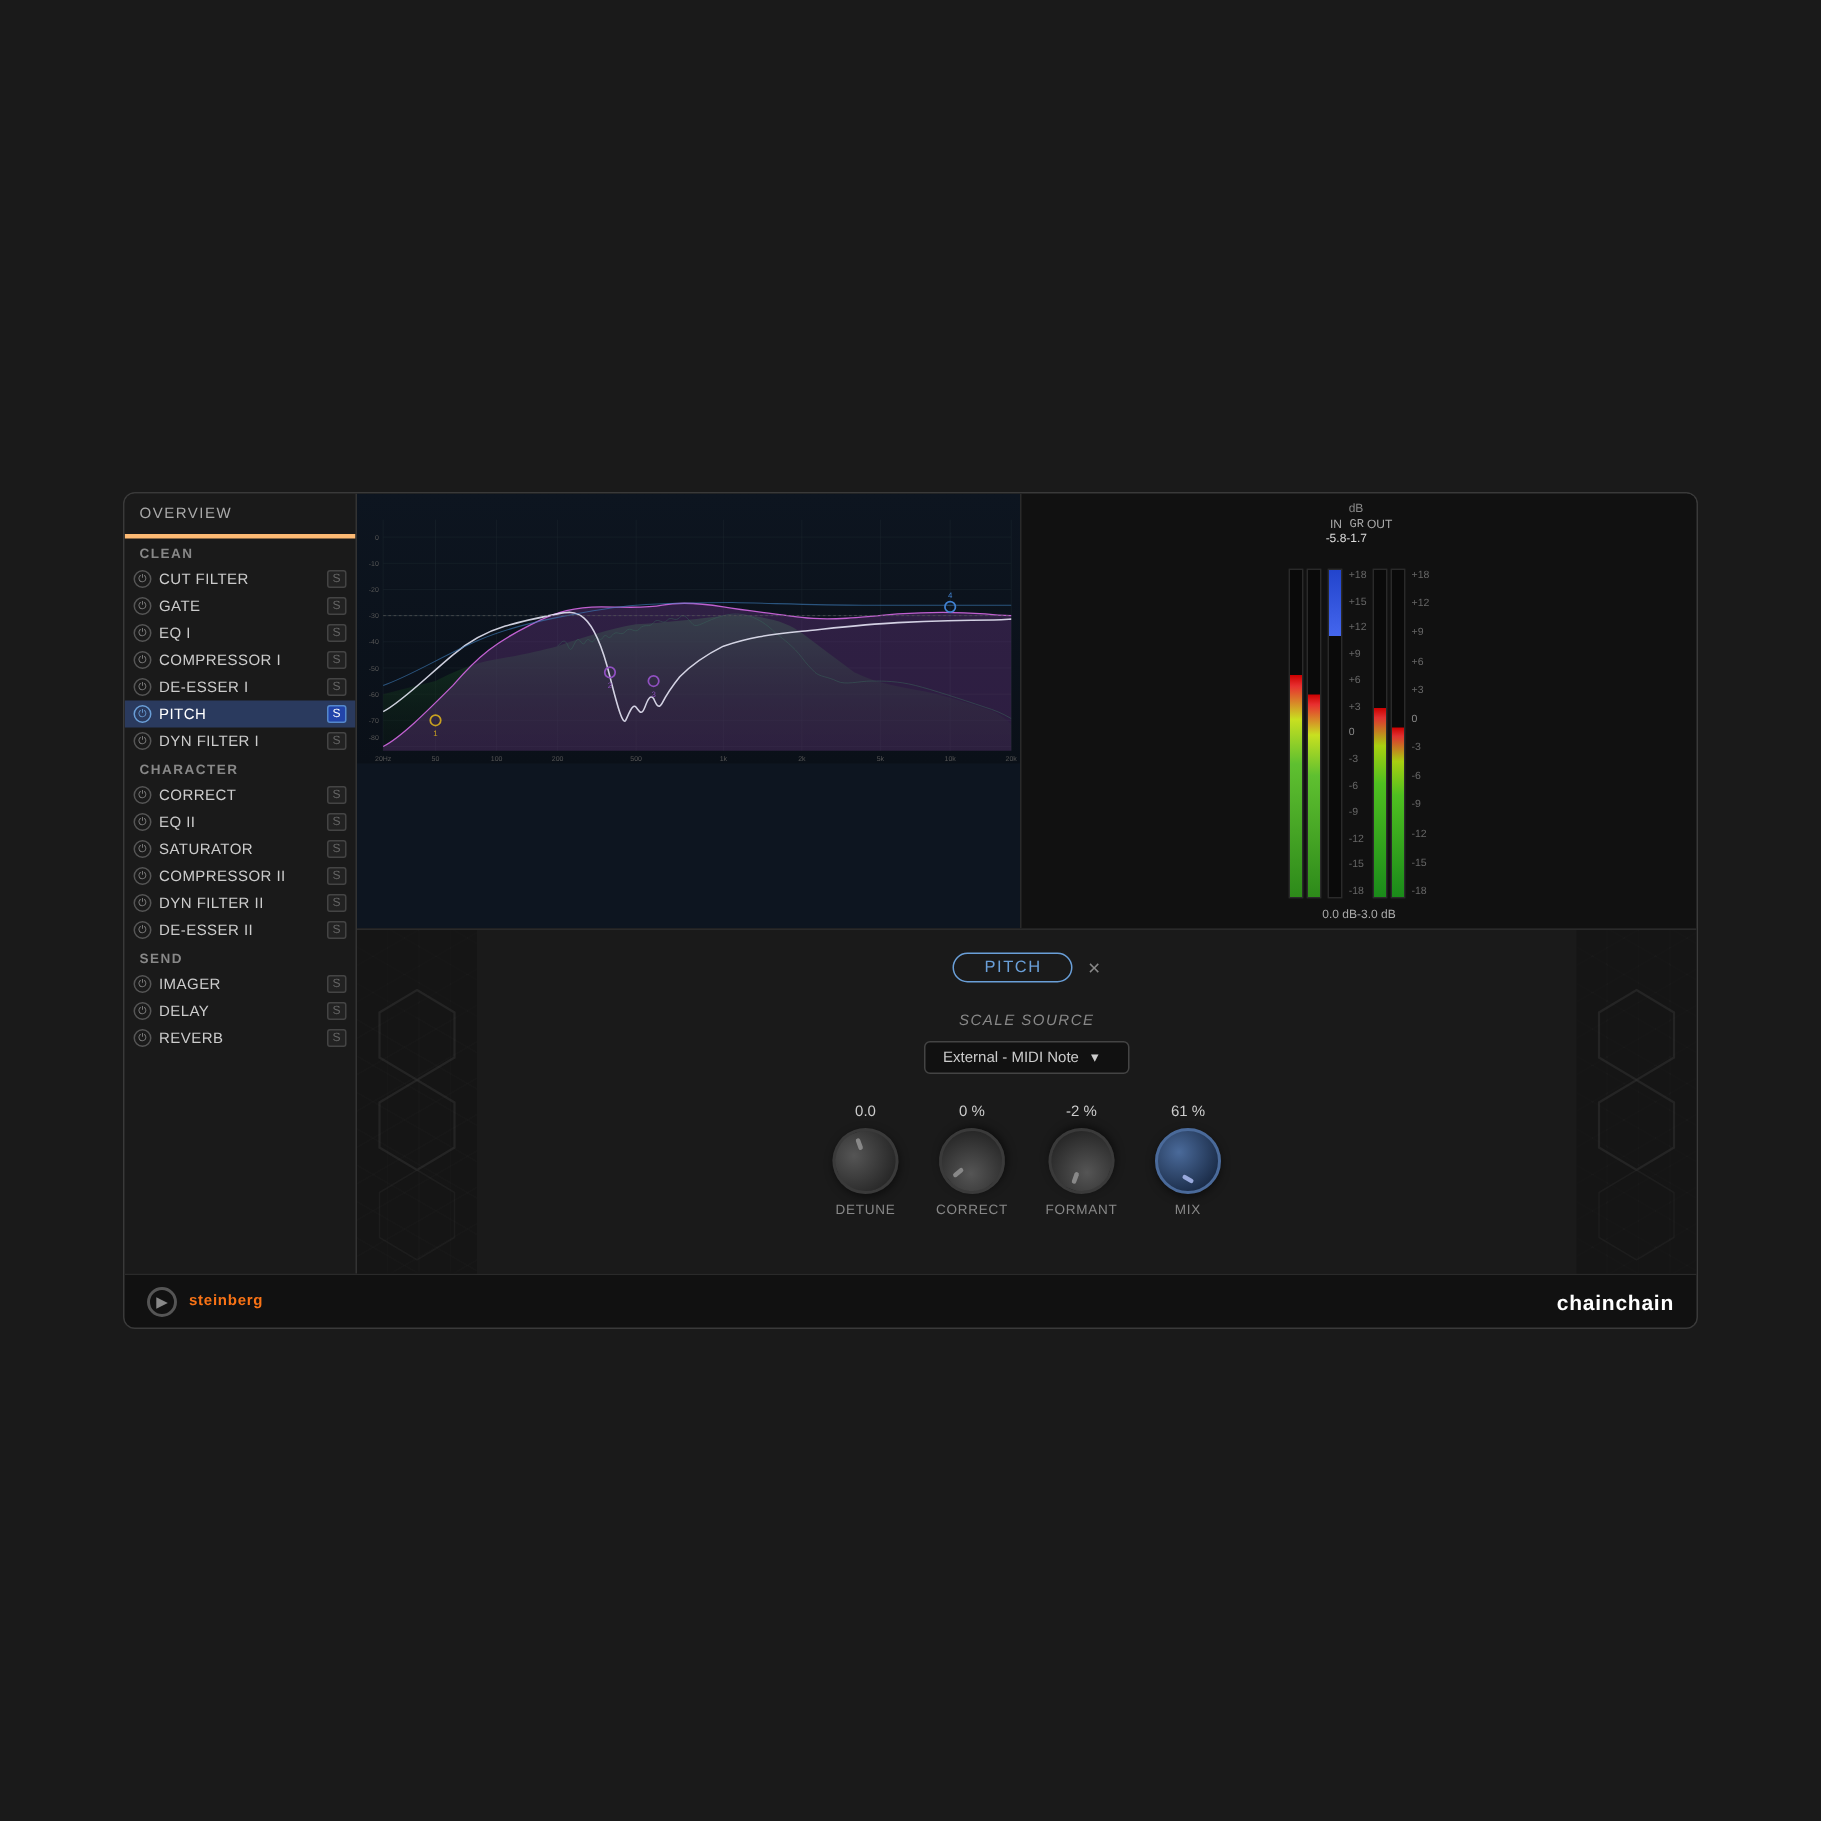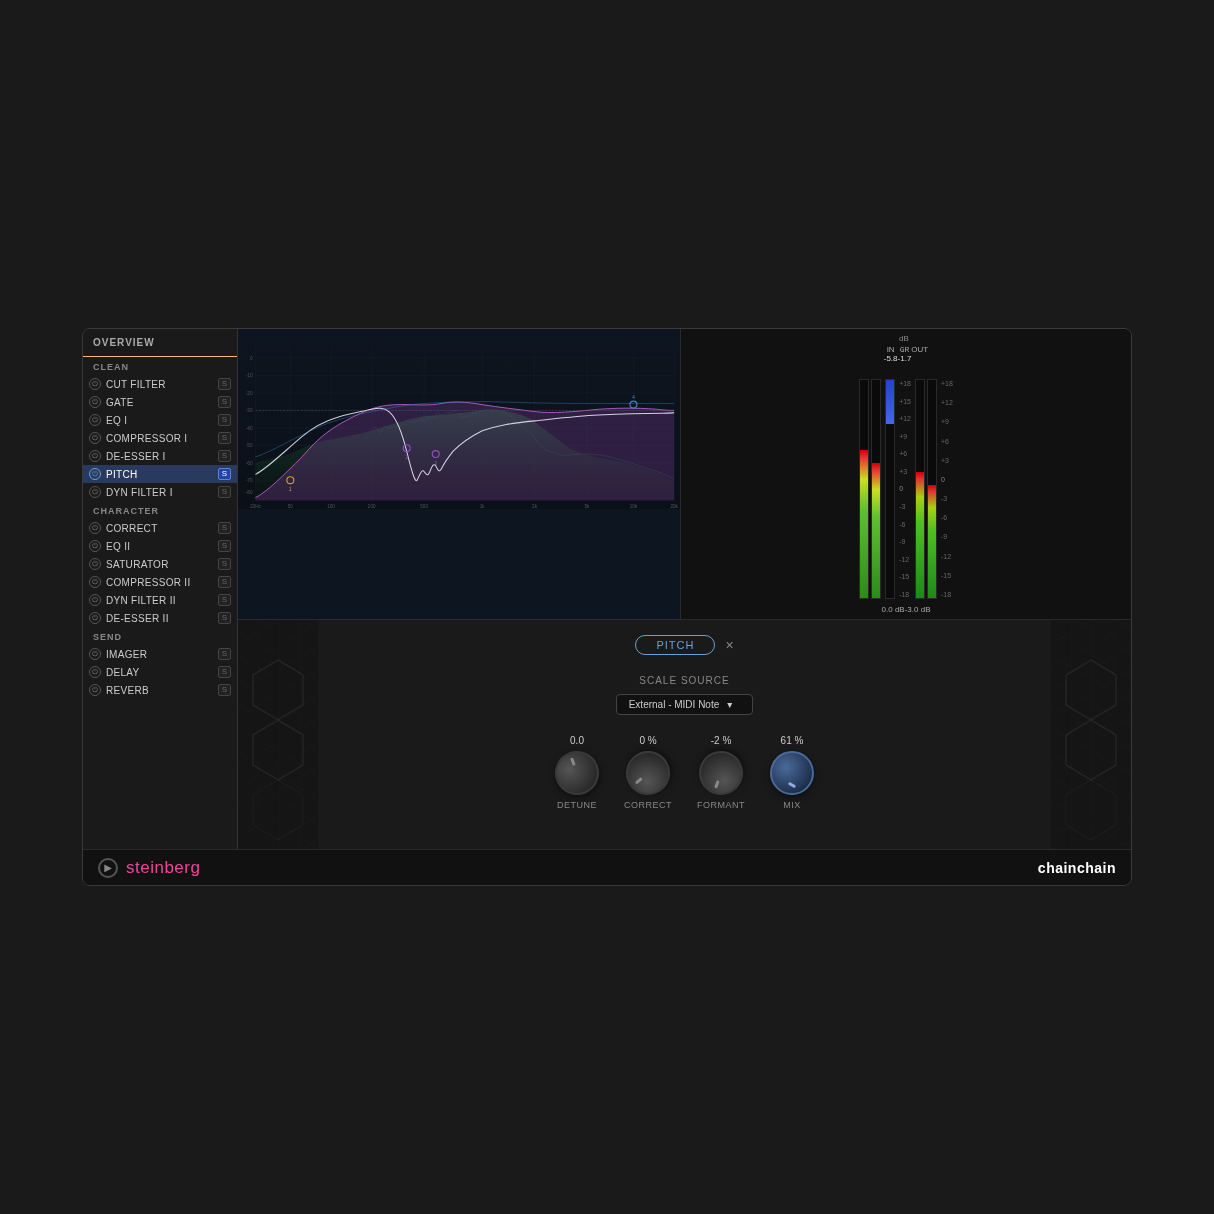--- a/index.html
+++ b/index.html
@@ -27,23 +27,23 @@
     .sidebar {
       width: 155px;
       background: #1a1a1a;
       border-right: 1px solid #333;
       overflow-y: auto;
       flex-shrink: 0;
     }
     .sidebar-overview {
       padding: 8px 10px;
       font-size: 10px;
-      font-weight: bold;
+      font-weight: normal;
       color: #aaa;
-      border-bottom: 1px solid #fdba74;
+      border-bottom: 3px solid #fdba74;
       letter-spacing: 1px;
     }
     .sidebar-section-label {
       padding: 5px 10px 3px;
       font-size: 9px;
       font-weight: bold;
       color: #888;
       letter-spacing: 1px;
       text-transform: uppercase;
     }
@@ -152,20 +152,21 @@
       color: #888;
       font-size: 14px;
       cursor: pointer;
     }
     .scale-source-label {
       font-size: 10px;
       color: #888;
       text-align: center;
       margin-bottom: 8px;
       letter-spacing: 1px;
+      font-style: italic;
     }
     .scale-source-dropdown {
       background: #111;
       border: 1px solid #444;
       border-radius: 4px;
       color: #ccc;
       font-size: 10px;
       padding: 4px 12px;
       margin-bottom: 20px;
       display: flex;
@@ -248,23 +249,24 @@
       height: 20px;
       border-radius: 50%;
       border: 2px solid #555;
       display: flex;
       align-items: center;
       justify-content: center;
       font-size: 10px;
       color: #888;
     }
     .steinberg-text {
-      font-size: 17px;
-      color: #ec4899;
+      font-size: 10px;
+      color: #f97316;
       letter-spacing: 0.5px;
+      font-weight: bold;
     }
     .vocalchain-logo {
       font-size: 14px;
       color: #aaa;
       letter-spacing: 0.5px;
     }
     .vocalchain-logo span {
       font-weight: bold;
       color: #fff;
     }

